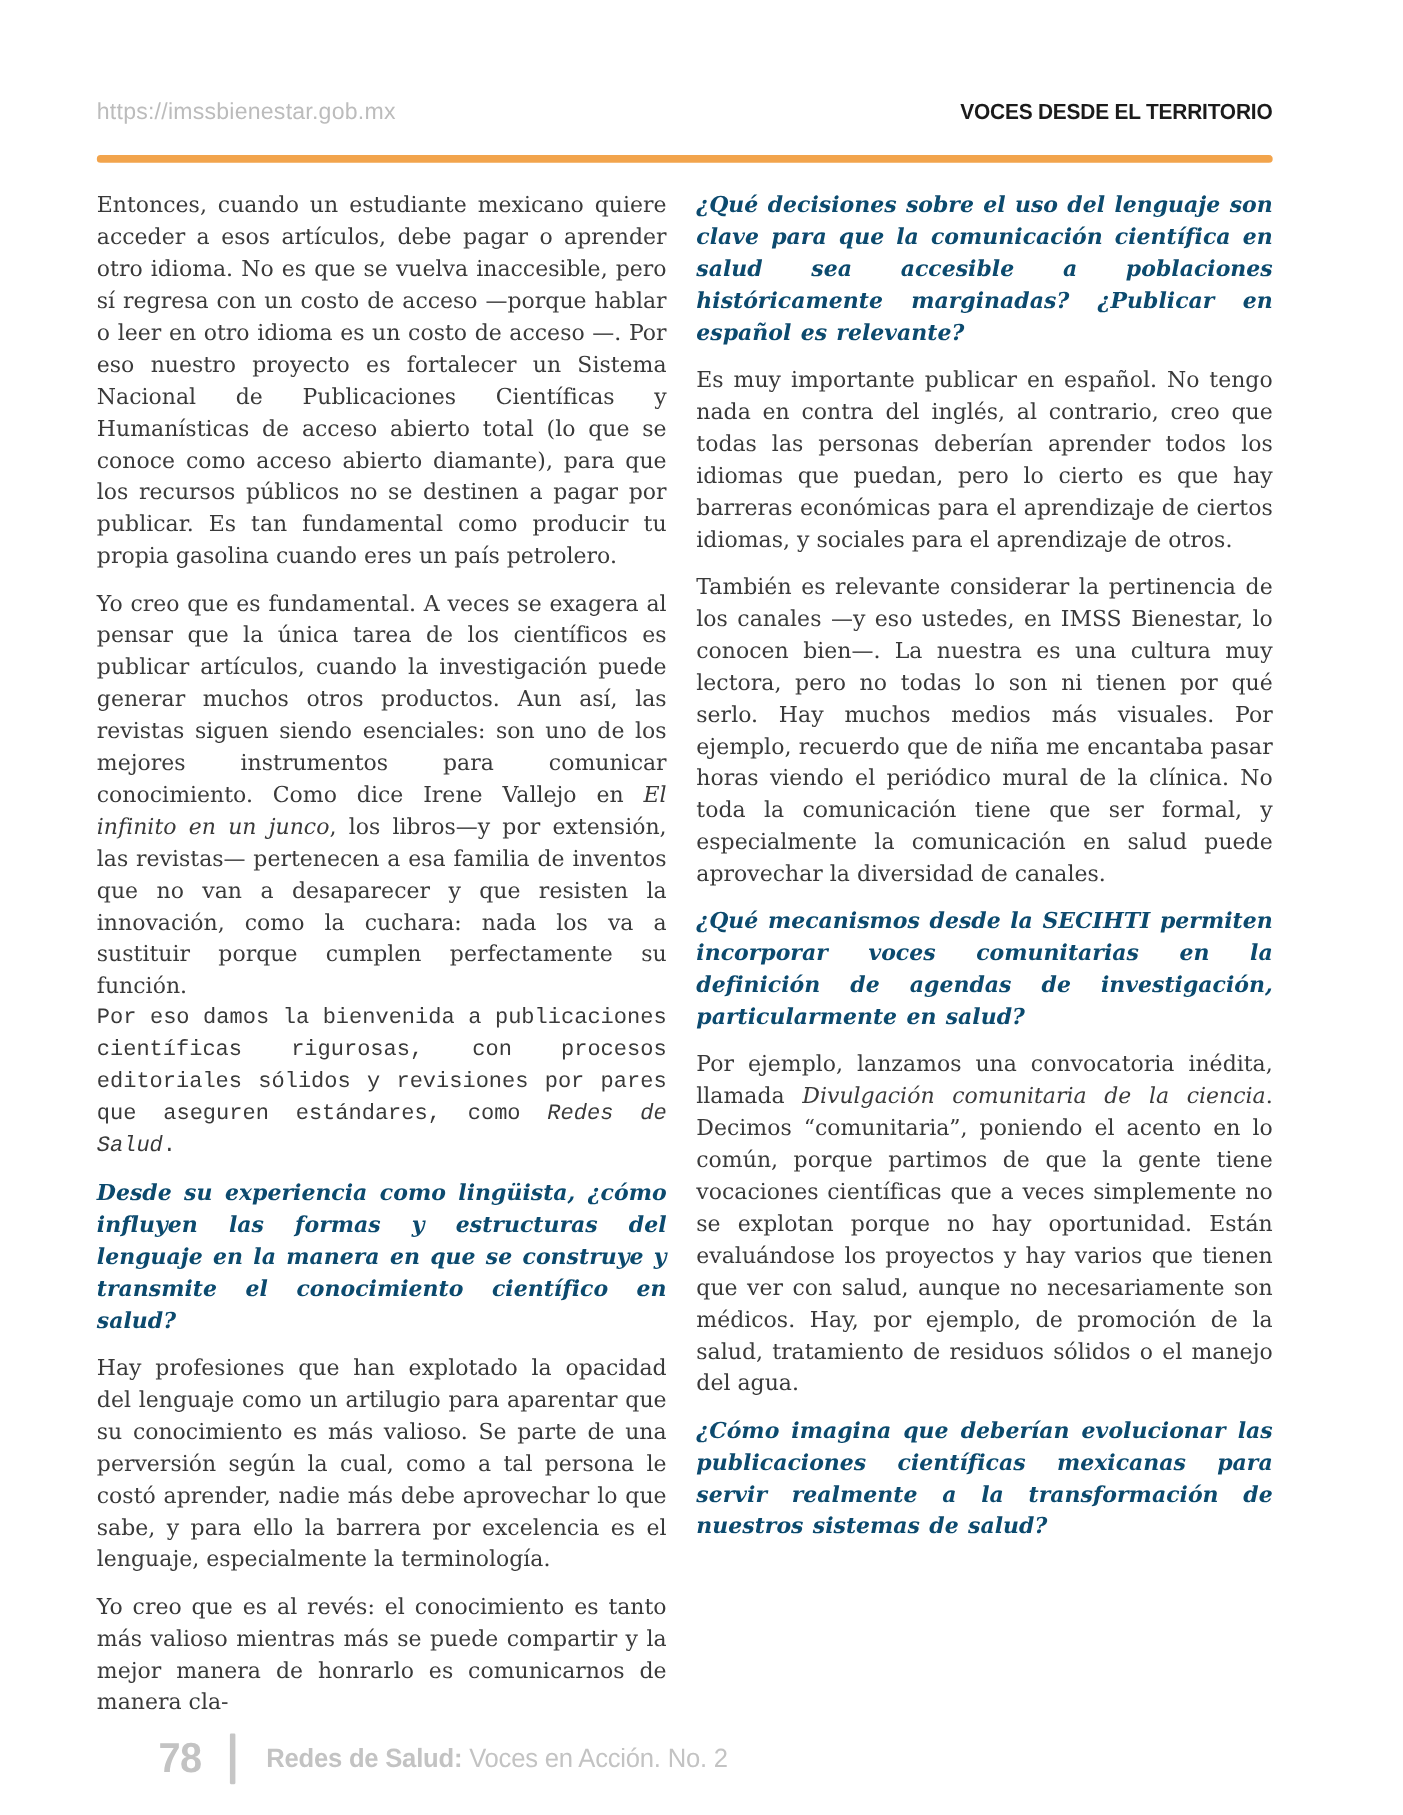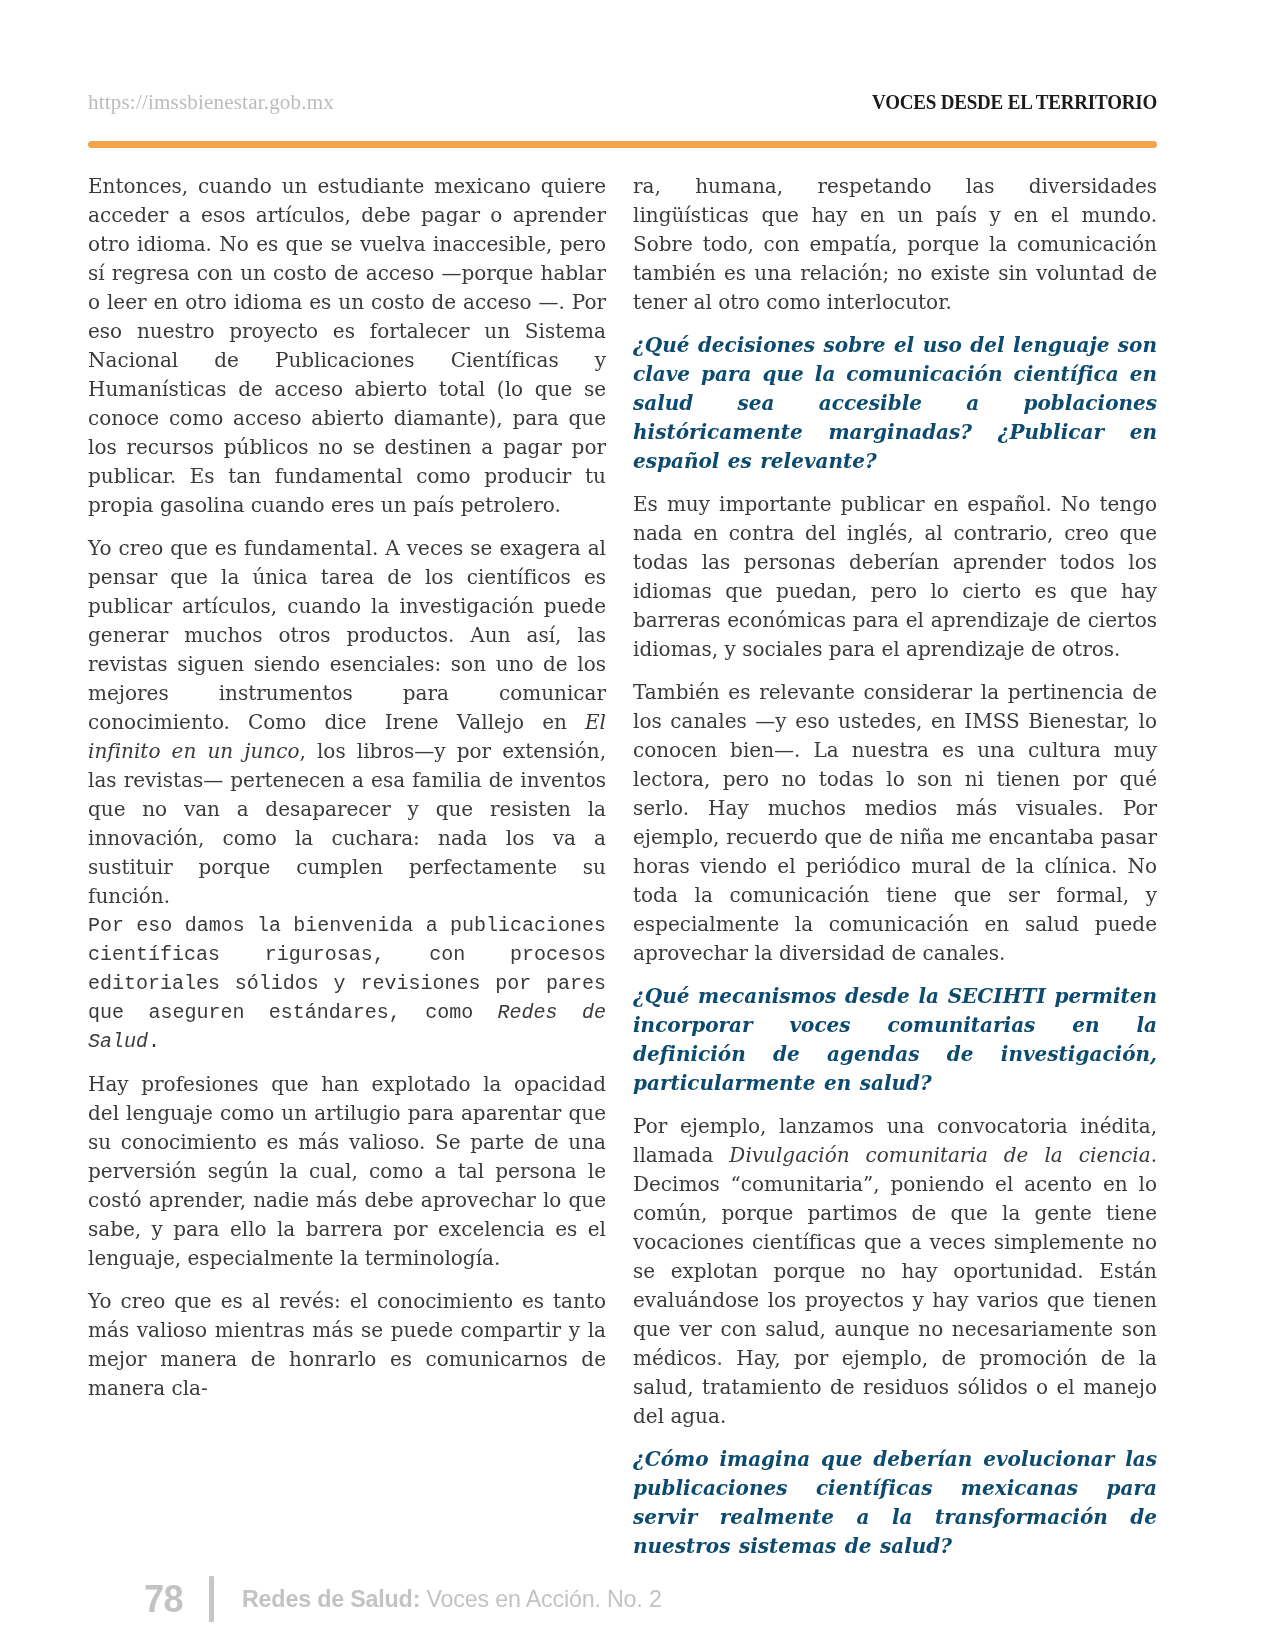--- a/index.html
+++ b/index.html
@@ -9,21 +9,21 @@
     position:relative;
     font-family:"DejaVu Serif", serif;
     -webkit-font-smoothing:antialiased;
   }
   .page{position:absolute;inset:0;}
 
   
   .header{
     position:absolute;left:88px;top:90px;width:1069px;
     display:flex;justify-content:space-between;align-items:baseline;
-    font-family:Liberation Serif, serif;
+    font-family:Liberation Sans, sans-serif;
   }
   .header-url{color:#bcbcbc;font-size:21px;letter-spacing:.2px;}
   .header-title{
     color:#1b1b1b;font-weight:bold;font-size:20px;letter-spacing:-.2px;
     transform:scaleX(.95);transform-origin:right center;
   }
   .header-rule{
     position:absolute;left:88px;top:141px;width:1069px;height:7px;
     background:var(--accent,#F2A44C);border-radius:3.5px;
   }
@@ -76,25 +76,25 @@
     <span class="header-url">https://imssbienestar.gob.mx</span>
     <span class="header-title">VOCES DESDE EL TERRITORIO</span>
   </div>
 
   <div class="header-rule"></div>
 
   <div class="col col-left">
       <div class="blk para"><span>Entonces, cuando un estudiante mexicano quiere acceder a esos artículos, debe pagar o aprender otro idioma. No es que se vuelva inaccesible, pero sí regresa con un costo de acceso —porque hablar o leer en otro idioma es un costo de acceso —. Por eso nuestro proyecto es fortalecer un Sistema Nacional de Publicaciones Científicas y Humanísticas de acceso abierto total (lo que se conoce como acceso abierto diamante), para que los recursos públicos no se destinen a pagar por publicar. Es tan fundamental como producir tu propia gasolina cuando eres un país petrolero.</span></div>
       <div class="blk para"><span>Yo creo que es fundamental. A veces se exagera al pensar que la única tarea de los científicos es publicar artículos, cuando la investigación puede generar muchos otros productos. Aun así, las revistas siguen siendo esenciales: son uno de los mejores instrumentos para comunicar conocimiento. Como dice Irene Vallejo en </span><span class="it">El infinito en un junco</span><span>, los libros—y por extensión, las revistas— pertenecen a esa familia de inventos que no van a desaparecer y que resisten la innovación, como la cuchara: nada los va a sustituir porque cumplen perfectamente su función.</span></div>
       <div class="blk para cont"><span>Por eso damos la bienvenida a publicaciones científicas rigurosas, con procesos editoriales sólidos y revisiones por pares que aseguren estándares, como </span><span class="it">Redes de Salud</span><span>.</span></div>
+      <div class="blk qheading"><span>Desde su experiencia como lingüista, ¿cómo influyen las formas y estructuras del lenguaje en la manera en que se construye y transmite el conocimiento científico en salud?</span></div>
       <div class="blk para"><span>Hay profesiones que han explotado la opacidad del lenguaje como un artilugio para aparentar que su conocimiento es más valioso. Se parte de una perversión según la cual, como a tal persona le costó aprender, nadie más debe aprovechar lo que sabe, y para ello la barrera por excelencia es el lenguaje, especialmente la terminología.</span></div>
       <div class="blk para"><span>Yo creo que es al revés: el conocimiento es tanto más valioso mientras más se puede compartir y la mejor manera de honrarlo es comunicarnos de manera cla-</span></div>
     </div>
   <div class="col col-right">
-      <div class="blk para"><span>ra, humana, respetando las diversidades lingüísticas que hay en un país y en el mundo. Sobre todo, con empatía, porque la comunicación también es una relación; no existe sin voluntad de tener al otro como interlocutor.</span></div>
       <div class="blk qheading"><span>¿Qué decisiones sobre el uso del lenguaje son clave para que la comunicación científica en salud sea accesible a poblaciones históricamente marginadas? ¿Publicar en español es relevante?</span></div>
       <div class="blk para"><span>Es muy importante publicar en español. No tengo nada en contra del inglés, al contrario, creo que todas las personas deberían aprender todos los idiomas que puedan, pero lo cierto es que hay barreras económicas para el aprendizaje de ciertos idiomas, y sociales para el aprendizaje de otros.</span></div>
       <div class="blk para"><span>También es relevante considerar la pertinencia de los canales —y eso ustedes, en IMSS Bienestar, lo conocen bien—. La nuestra es una cultura muy lectora, pero no todas lo son ni tienen por qué serlo. Hay muchos medios más visuales. Por ejemplo, recuerdo que de niña me encantaba pasar horas viendo el periódico mural de la clínica. No toda la comunicación tiene que ser formal, y especialmente la comunicación en salud puede aprovechar la diversidad de canales.</span></div>
       <div class="blk qheading"><span>¿Qué mecanismos desde la SECIHTI permiten incorporar voces comunitarias en la definición de agendas de investigación, particularmente en salud?</span></div>
       <div class="blk para"><span>Por ejemplo, lanzamos una convocatoria inédita, llamada </span><span class="it">Divulgación comunitaria de la ciencia</span><span>. Decimos “comunitaria”, poniendo el acento en lo común, porque partimos de que la gente tiene vocaciones científicas que a veces simplemente no se explotan porque no hay oportunidad. Están evaluándose los proyectos y hay varios que tienen que ver con salud, aunque no necesariamente son médicos. Hay, por ejemplo, de promoción de la salud, tratamiento de residuos sólidos o el manejo del agua.</span></div>
       <div class="blk qheading"><span>¿Cómo imagina que deberían evolucionar las publicaciones científicas mexicanas para servir realmente a la transformación de nuestros sistemas de salud?</span></div>
     </div>
 
   <div class="footer">
     <span class="footer-num">78</span>

